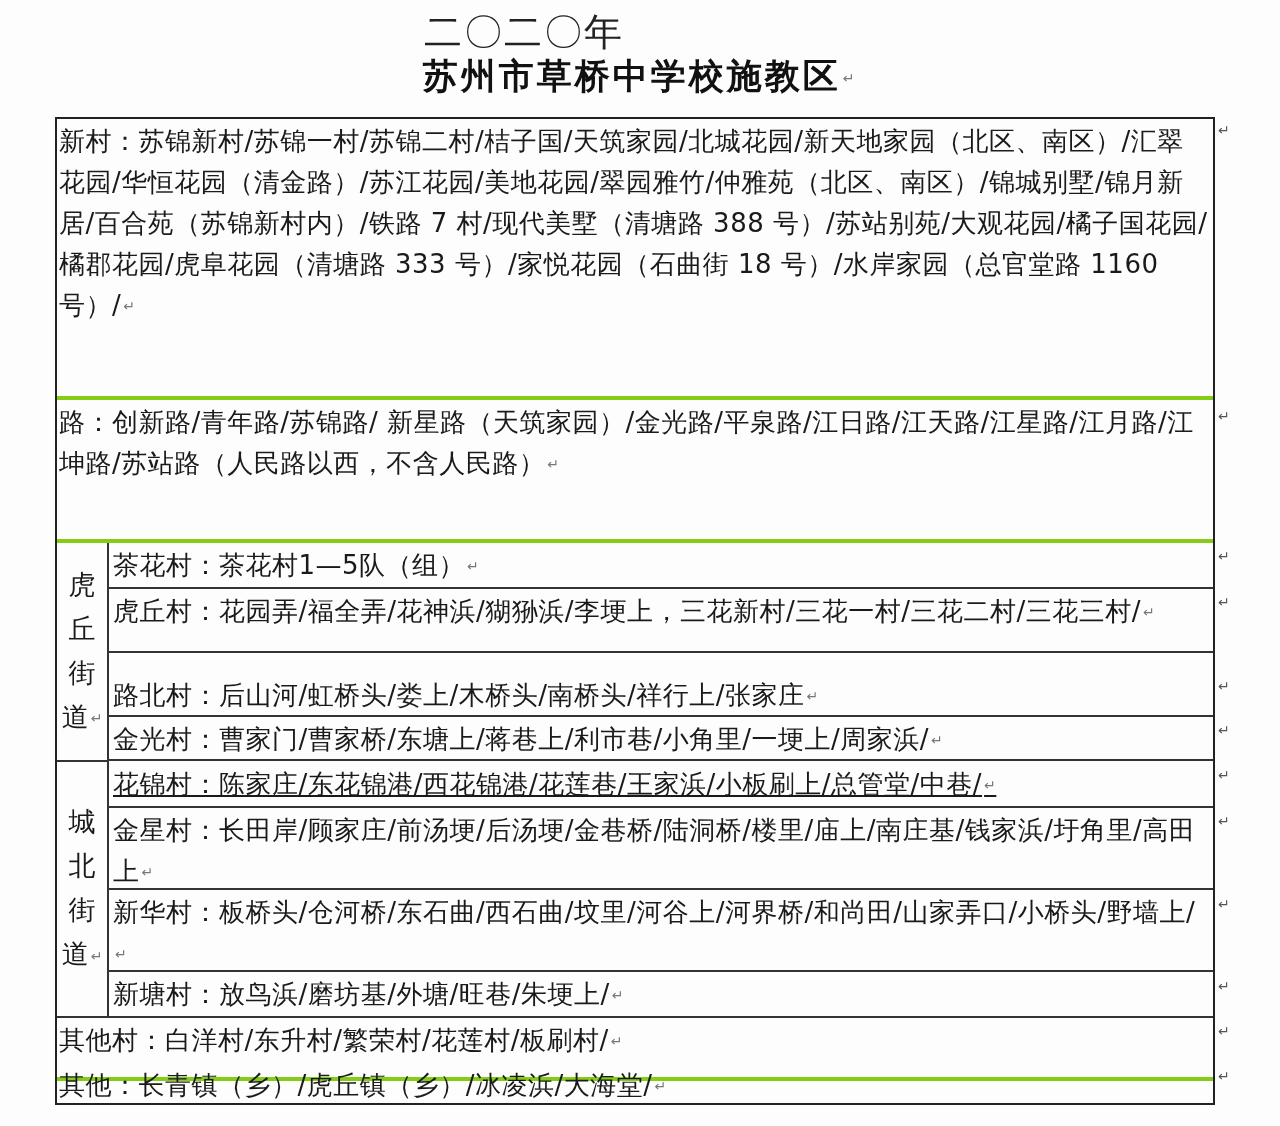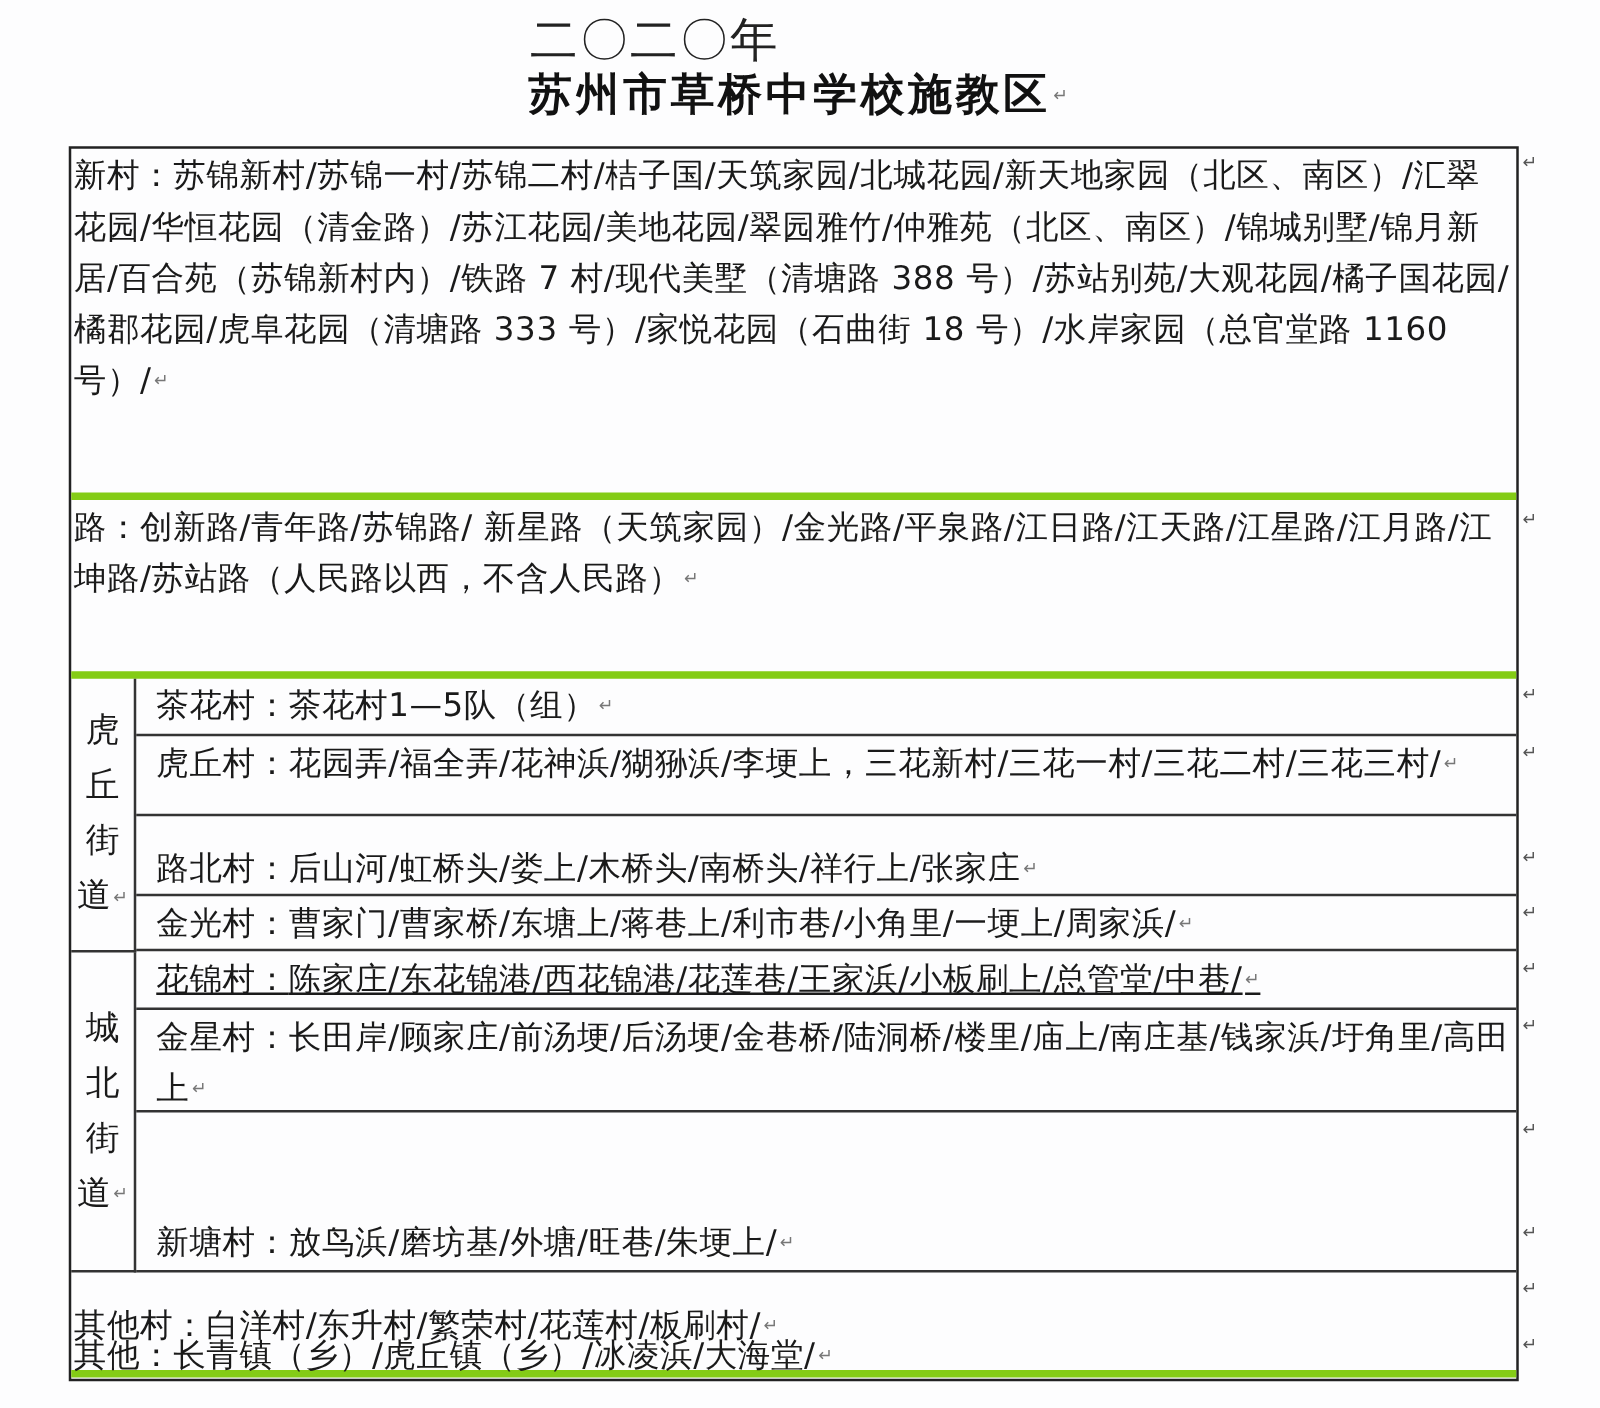--- a/index.html
+++ b/index.html
@@ -14,35 +14,35 @@
   .title2 {
     position: absolute; top: 58px; left: 0; width: 1280px; text-align: center;
     font-size: 35px; font-weight: bold; letter-spacing: 3px; line-height: 36px; color: #111;
   }
   .pm { color: #777; font-size: 14px; font-weight: normal; vertical-align: middle; margin-left: 2px; }
   .table {
     position: absolute; left: 55px; top: 117px; width: 1160px; height: 988px;
     border: 2px solid #222; box-sizing: border-box;
   }
   .row {
-    position: absolute; left: 0; right: 0; border-bottom: 6px solid #84cc16; box-sizing: border-box;
+    position: absolute; left: 0; right: 0; border-bottom: 4px solid #84cc16; box-sizing: border-box;
   }
   .cell-text {
     font-size: 26px; line-height: 41px; padding: 2px 4px 0 2px; letter-spacing: 0.5px;
     word-break: break-all;
   }
   .group {
     position: absolute; left: 0; width: 52px; border-right: 2px solid #333; border-bottom: 2px solid #333;
     box-sizing: border-box; display: flex; flex-direction: column; align-items: center; justify-content: center;
   }
   .group-char { font-size: 27px; line-height: 44px; display: block; }
   .sub {
     position: absolute; left: 52px; right: 0; border-bottom: 2px solid #333; box-sizing: border-box;
   }
-  .sub .cell-text { padding-left: 16px; }
+  .sub .cell-text { padding-left: 4px; }
   .mark {
     position: absolute; left: 1218px; font-size: 14px; color: #555;
   }
 </style>
 </head>
 <body>
 
 <div class="title1">二〇二〇年</div>
 <div class="title2"><span>苏州市草桥中学校施教区</span><span class="pm">↵</span></div>
 
@@ -80,25 +80,28 @@
     <span class="group-char">北</span>
     <span class="group-char">街</span>
     <span class="group-char"><span>道</span><span class="pm">↵</span></span>
   </div>
   <div class="sub" style="top:643px; height:46px;text-decoration:underline;">
     <div class="cell-text"><span>花锦村：</span><span>陈家庄/东花锦港/西花锦港/花莲巷/王家浜/小板刷上/总管堂/中巷/</span><span class="pm">↵</span></div>
   </div>
   <div class="sub" style="top:689px; height:82px;">
     <div class="cell-text"><span>金星村：</span><span>长田岸/顾家庄/前汤埂/后汤埂/金巷桥/陆洞桥/楼里/庙上/南庄基/钱家浜/圩角里/高田上</span><span class="pm">↵</span></div>
   </div>
+  <div class="sub" style="top:771px; height:82px;">
+    <div class="cell-text"><span>新华村：</span><span>板桥头/仓河桥/东石曲/西石曲/坟里/河谷上/河界桥/和尚田/山家弄口/小桥头/野墙上/</span><span class="pm">↵</span></div>
+  </div>
   <div class="sub" style="top:853px; height:46px;">
     <div class="cell-text"><span>新塘村：</span><span>放鸟浜/磨坊基/外塘/旺巷/朱埂上/</span><span class="pm">↵</span></div>
   </div>
 
-  <div class="row" style="top:899px; height:63px;margin-top:21px;">
+  <div class="row" style="top:899px; height:63px;">
     <div class="cell-text"><span>其他村：</span><span>白洋村/东升村/繁荣村/花莲村/板刷村/</span><span class="pm">↵</span></div>
   </div>
 
   <div class="row" style="top:944px; height:42px; border-bottom:none;">
     <div class="cell-text"><span>其他：</span><span>长青镇（乡）/虎丘镇（乡）/冰凌浜/大海堂/</span><span class="pm">↵</span></div>
   </div>
 </div>
 
 <span class="mark" style="top:122px;">↵</span>
 <span class="mark" style="top:408px;">↵</span>

